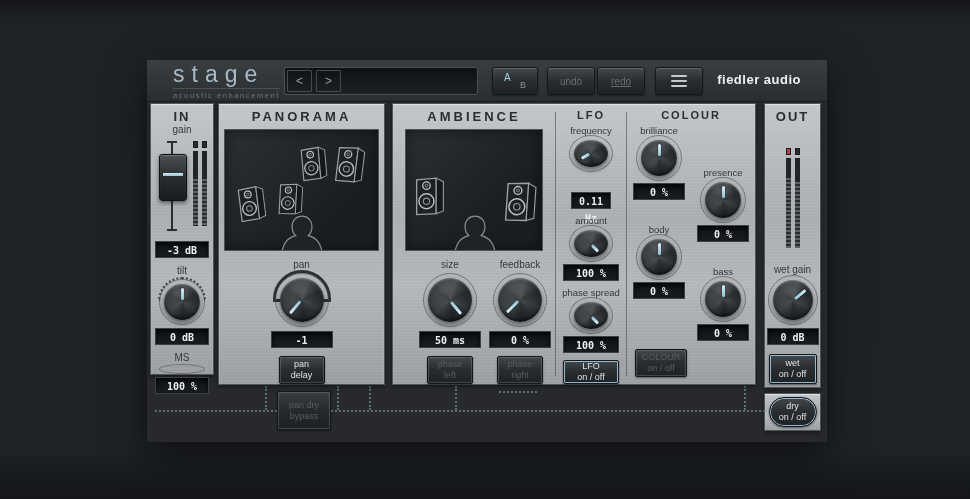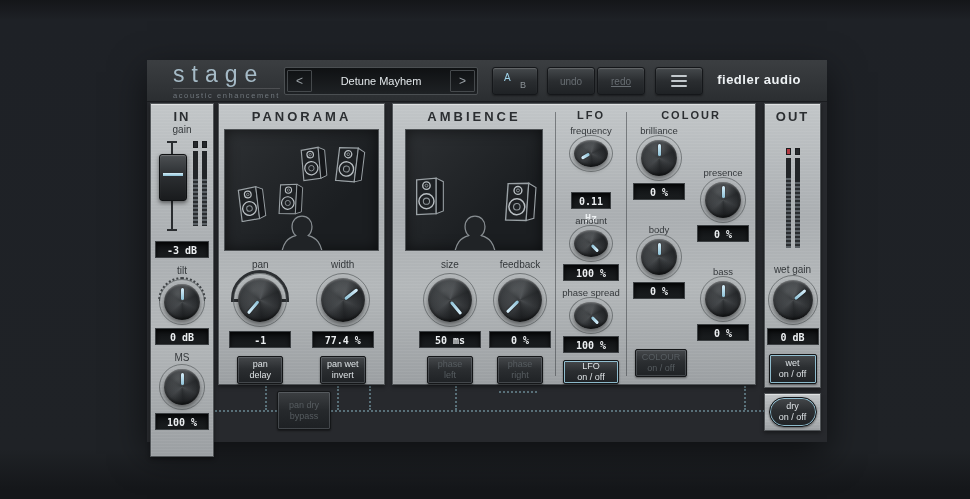--- a/index.html
+++ b/index.html
@@ -114,21 +114,20 @@
 
 <div class="win">
 
   <div class="hdr">
     <div class="logo">
       <div class="word">stage</div>
       <div class="tag">acoustic enhancement</div>
     </div>
     <div class="preset">
       <div class="arrow">&lt;</div>
-      <div class="pname">Detune Mayhem</div>
       <div class="arrow">&gt;</div>
     </div>
     <div class="hbtn ab" style="left:345px;width:44px;">
       <span class="a">A</span>
       <span class="b">B</span>
     </div>
     <div class="hbtn" style="left:400px;width:46px;">undo</div>
     <div class="hbtn" style="left:450px;width:46px;text-decoration:underline;">redo</div>
     <div class="hbtn" style="left:508px;width:46px;">
       <span class="menu-lines">
@@ -141,21 +140,21 @@
   </div>
 
   <div class="dash-h" style="left:8px;top:350px;width:610px;"></div>
   <div class="dash-v" style="left:118px;top:326px;height:24px;"></div>
   <div class="dash-v" style="left:190px;top:326px;height:24px;"></div>
   <div class="dash-v" style="left:222px;top:326px;height:24px;"></div>
   <div class="dash-v" style="left:308px;top:326px;height:24px;"></div>
   <div class="dash-v" style="left:597px;top:326px;height:24px;"></div>
   <div class="dash-h" style="left:352px;top:331px;width:38px;"></div>
 
-  <div class="metal" style="left:3px;top:43px;width:64px;height:354px;">
+  <div class="metal" style="left:3px;top:43px;width:64px;height:272px;">
     <div class="ptitle" style="letter-spacing:2px;">IN</div>
     <div class="lbl">gain</div>
     <div class="row" style="margin-top:6px;gap:6px;align-items:flex-start;">
       <div class="fader">
         <div class="cap" style="top:0;"></div>
         <div class="track"></div>
         <div class="cap" style="bottom:0;"></div>
         <div class="handle"></div>
       </div>
       <div class="meters" style="height:85px;">
@@ -211,29 +210,20 @@
         <div class="lbl" style="margin-top:8px;">pan</div>
         <div style="position:relative;margin-top:8px;">
           <div class="arc solid" style="top:-8px;width:52px;height:26px;border-color:#2c2f32;"></div>
           <div class="knob" style="width:44px;height:44px;--a:-140deg;">
               <div class="ptr"></div>
             </div>
         </div>
         <div class="disp" style="width:62px;margin-top:9px;">-1</div>
         <div class="btn" style="width:46px;height:28px;margin-top:8px;">pan
 delay</div>
-      </div>
-      <div class="col" style="width:72px;">
-        <div class="lbl" style="margin-top:8px;">width</div>
-        <div class="knob" style="width:44px;height:44px;margin-top:8px;--a:52deg;">
-            <div class="ptr"></div>
-          </div>
-        <div class="disp" style="width:62px;margin-top:9px;">77.4 %</div>
-        <div class="btn" style="width:46px;height:28px;margin-top:8px;">pan wet
-invert</div>
       </div>
     </div>
   </div>
 
   <div class="metal" style="left:245px;top:43px;width:364px;height:282px;flex-direction:row;align-items:stretch;">
 
     <div class="col" style="width:162px;">
       <div class="ptitle">AMBIENCE</div>
       <div class="viz" style="width:138px;height:126px;margin-top:5px;">
         <svg class="spk" style="left:8px;top:44px;width:32px;height:42px;">

